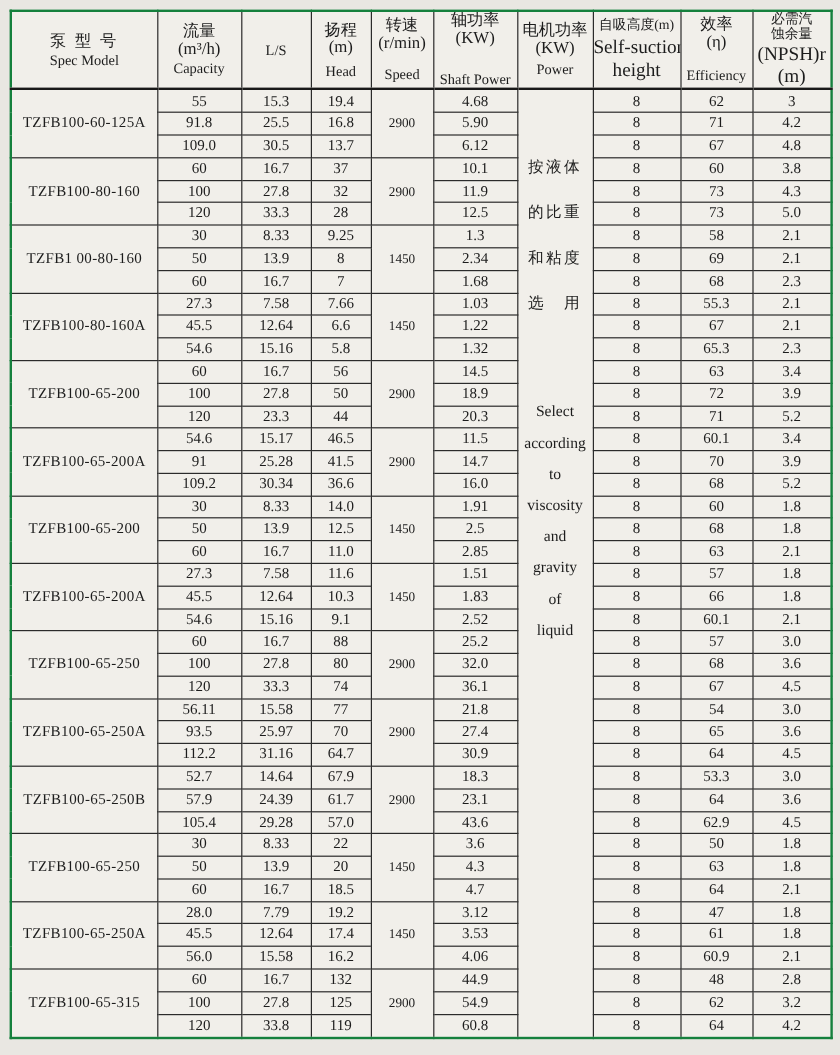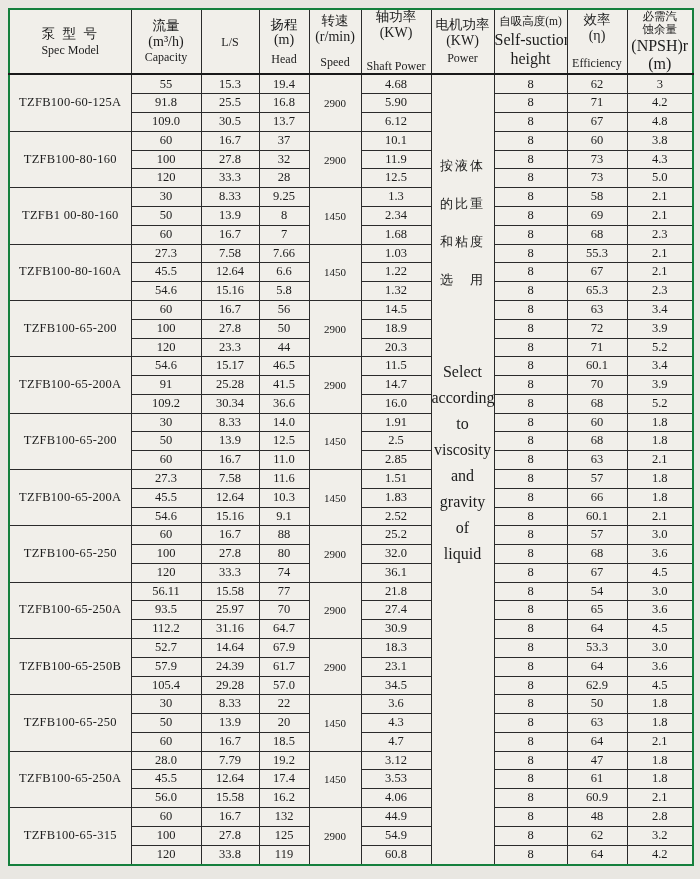--- a/index.html
+++ b/index.html
@@ -35,23 +35,23 @@
   .h-sub { font-size: 14px; letter-spacing: 0; }
   .h-en  { font-size: 12px; margin-top: 2px; }
   .h-en-sm { font-size: 16px; line-height: 1.15; }
   .h-zh-sm { font-size: 11.5px; line-height: 1.15; }
   td.model { font-size: 12.5px; letter-spacing: 0.3px; }
   td.speed { font-size: 11px; }
   td.note {
     vertical-align: top;
     font-size: 13px;
   }
-  .note-zh { padding-top: 84px; }
+  .note-zh { padding-top: 57px; }
   .note-zh div { height: 38px; letter-spacing: 2px; }
-  .note-en { margin-top: 52px; font-size: 16px; }
+  .note-en { margin-top: 52px; font-size: 13px; }
   .note-en div { height: 26px; }
 </style>
 </head>
 <body>
 
 <table class="spec">
   <colgroup>
     <col style="width:122px">
       <col style="width:70px">
       <col style="width:58px">
@@ -441,21 +441,21 @@
         <td>61.7</td>
         <td>23.1</td>
         <td>8</td>
         <td>64</td>
         <td>3.6</td>
       </tr>
       <tr>
         <td>105.4</td>
         <td>29.28</td>
         <td>57.0</td>
-        <td>34.5</td>
+        <td>43.6</td>
         <td>8</td>
         <td>62.9</td>
         <td>4.5</td>
       </tr>
       <tr>
         <td class="model" rowspan="3">TZFB100-65-250</td>
         <td>30</td>
         <td>8.33</td>
         <td>22</td>
         <td class="speed" rowspan="3">1450</td>

